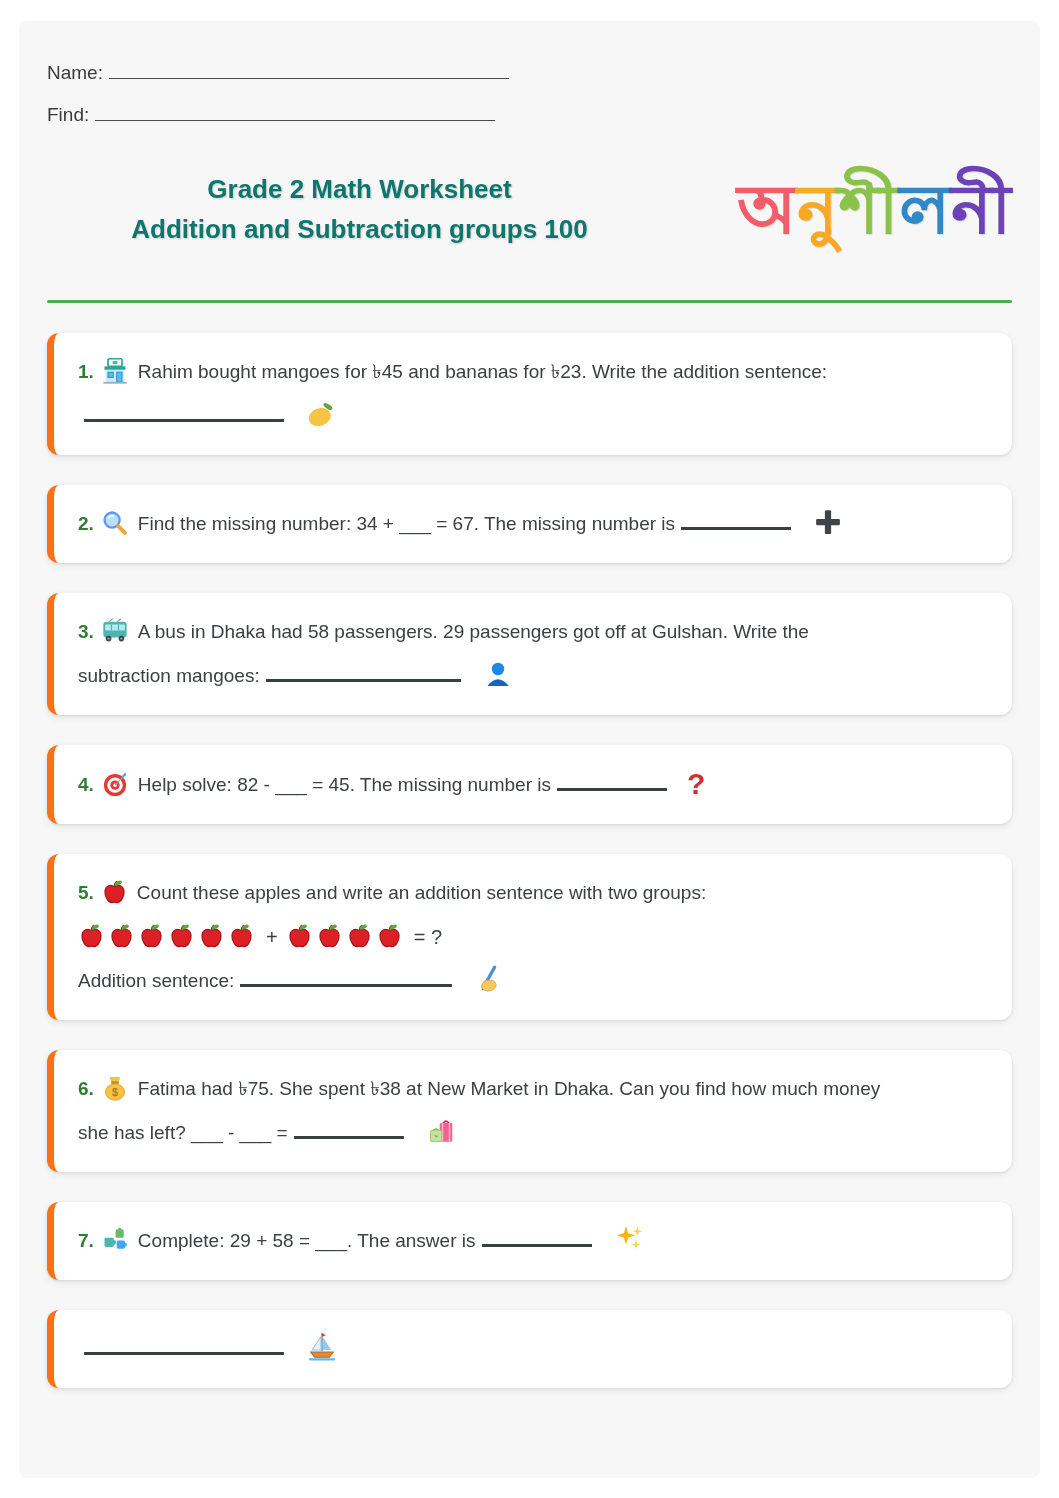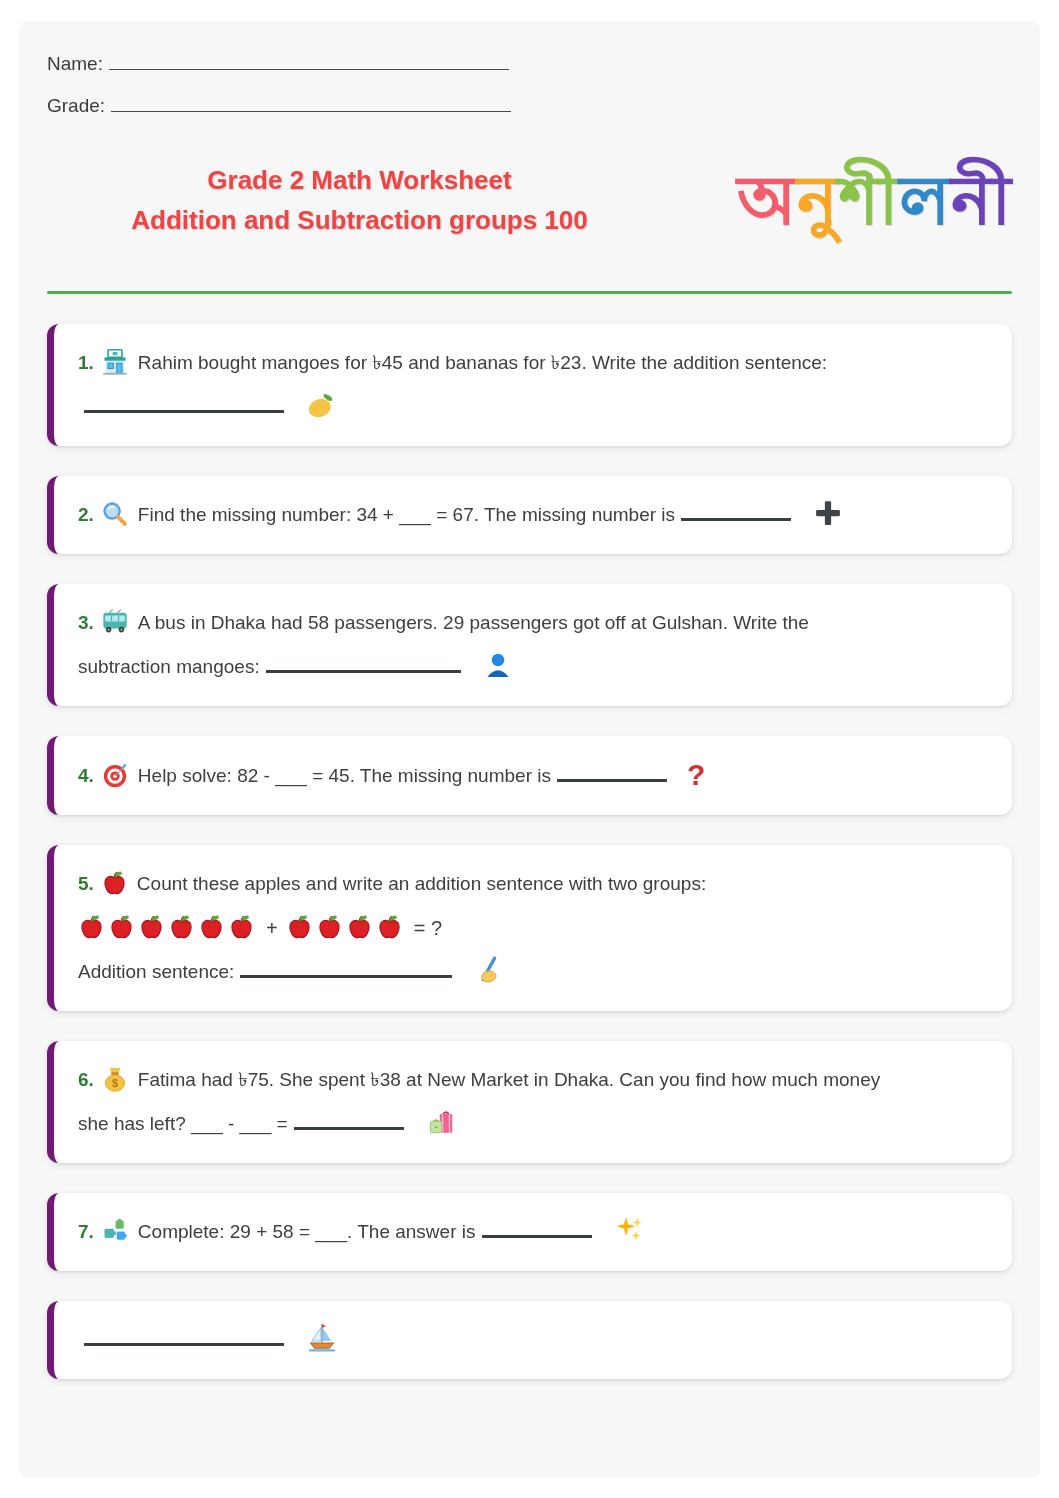--- a/index.html
+++ b/index.html
@@ -1,28 +1,28 @@
 <!DOCTYPE html>
 <html><head>
 <meta charset="utf-8">
 <style>
   html,body{margin:0;padding:0;background:#ffffff;font-family:"Liberation Sans",sans-serif;}
   .page{width:1059px;height:1498px;position:relative;background:#ffffff;}
   .paper{position:absolute;left:19px;top:21px;width:1021px;height:1457px;background:#f7f7f8;
          border-radius:8px;box-sizing:border-box;padding:30px 28px 40px 28px;overflow:hidden;}
-  .meta-row{font-size:19px;color:#3b3b3b;margin:0 0 16px 0;line-height:26px;}
+  .meta-row{font-size:19px;color:#3b3b3b;margin:9px 0 16px 0;line-height:26px;}
   .fill-line{display:inline-block;width:400px;border-bottom:1.5px solid #4a4a4a;height:18px;
              vertical-align:baseline;margin-left:6px;}
   .header{display:flex;align-items:center;margin-top:26px;}
-  .title-block{flex:1;text-align:center;font-size:26px;font-weight:bold;color:#ef4444;
+  .title-block{flex:1;text-align:center;font-size:26px;font-weight:bold;color:#0f766e;
                line-height:40px;text-shadow:1px 1px 2px rgba(0,0,0,0.18);}
   .logo{width:340px;text-align:right;font-size:68px;font-weight:bold;line-height:110px;
         letter-spacing:1px;white-space:nowrap;text-shadow:1px 1px 1px rgba(0,0,0,0.12);}
   .divider{height:3px;background:#4caf50;border-radius:2px;margin-top:36px;}
-  .card{background:#ffffff;border-left:7px solid #701a75;border-radius:12px;
+  .card{background:#ffffff;border-left:7px solid #f97316;border-radius:12px;
         box-shadow:0 1px 3px rgba(0,0,0,0.10),0 3px 9px rgba(0,0,0,0.06);
         padding:17px 24px;margin-top:30px;font-size:19px;color:#3c4043;line-height:44px;}
   .qnum{font-weight:bold;color:#2e7d32;margin-right:7px;}
   .icon{display:inline-block;margin:0 9px 0 0;}
   .icon svg{vertical-align:-7px;}
   .end-icon{margin-left:16px;}
   .blank{display:inline-block;border-bottom:3px solid #3a3f42;height:15px;margin:0 6px;}
   .w200{width:200px;} .w110{width:110px;} .w195{width:195px;} .w210{width:212px;}
   .qmark{font-size:30px;font-weight:bold;color:#d32f2f;margin-left:14px;vertical-align:-3px;}
   .apple-row{font-size:22px;color:#3c4043;}
@@ -32,21 +32,21 @@
 </head>
 <body>
 
 <div class="page">
   <div class="paper">
 
     <div class="meta-row">
       <span>Name:</span><span class="fill-line"></span>
     </div>
     <div class="meta-row">
-      <span>Grade:</span><span class="fill-line"></span>
+      <span>Find:</span><span class="fill-line"></span>
     </div>
 
     <div class="header">
       <div class="title-block">
         <div>Grade 2 Math Worksheet</div>
         <div>Addition and Subtraction groups 100</div>
       </div>
       <div class="logo">
         <span style="color:#f25c6b">অ</span><span style="color:#f9a825">নু</span><span style="color:#8bc34a">শী</span><span style="color:#3088c7">ল</span><span style="color:#6b42b8">নী</span>
       </div>

